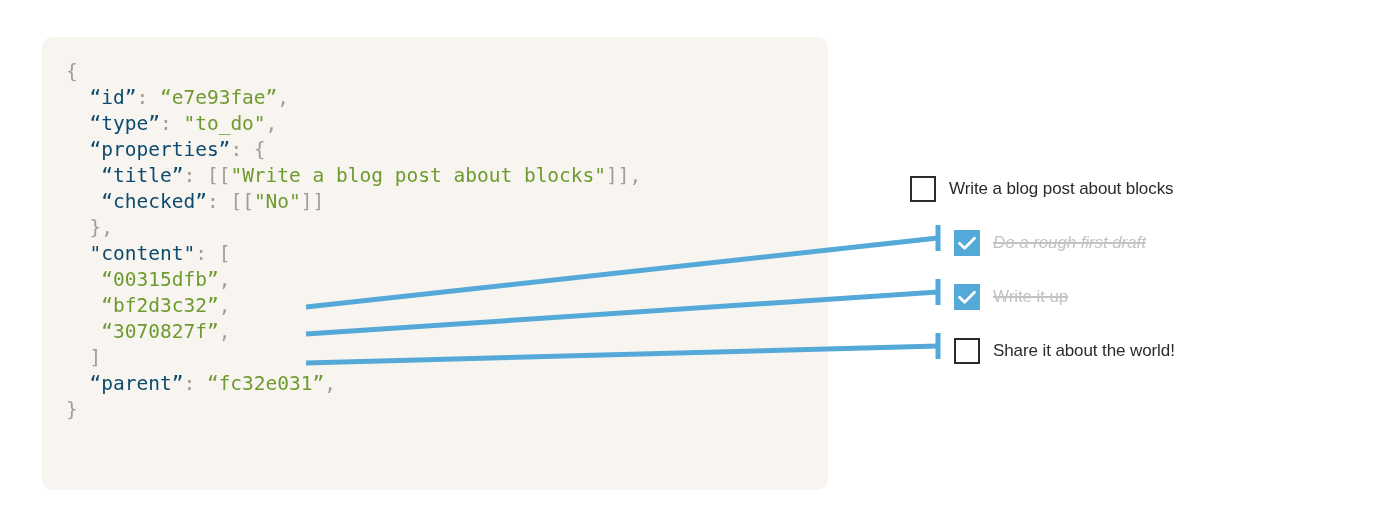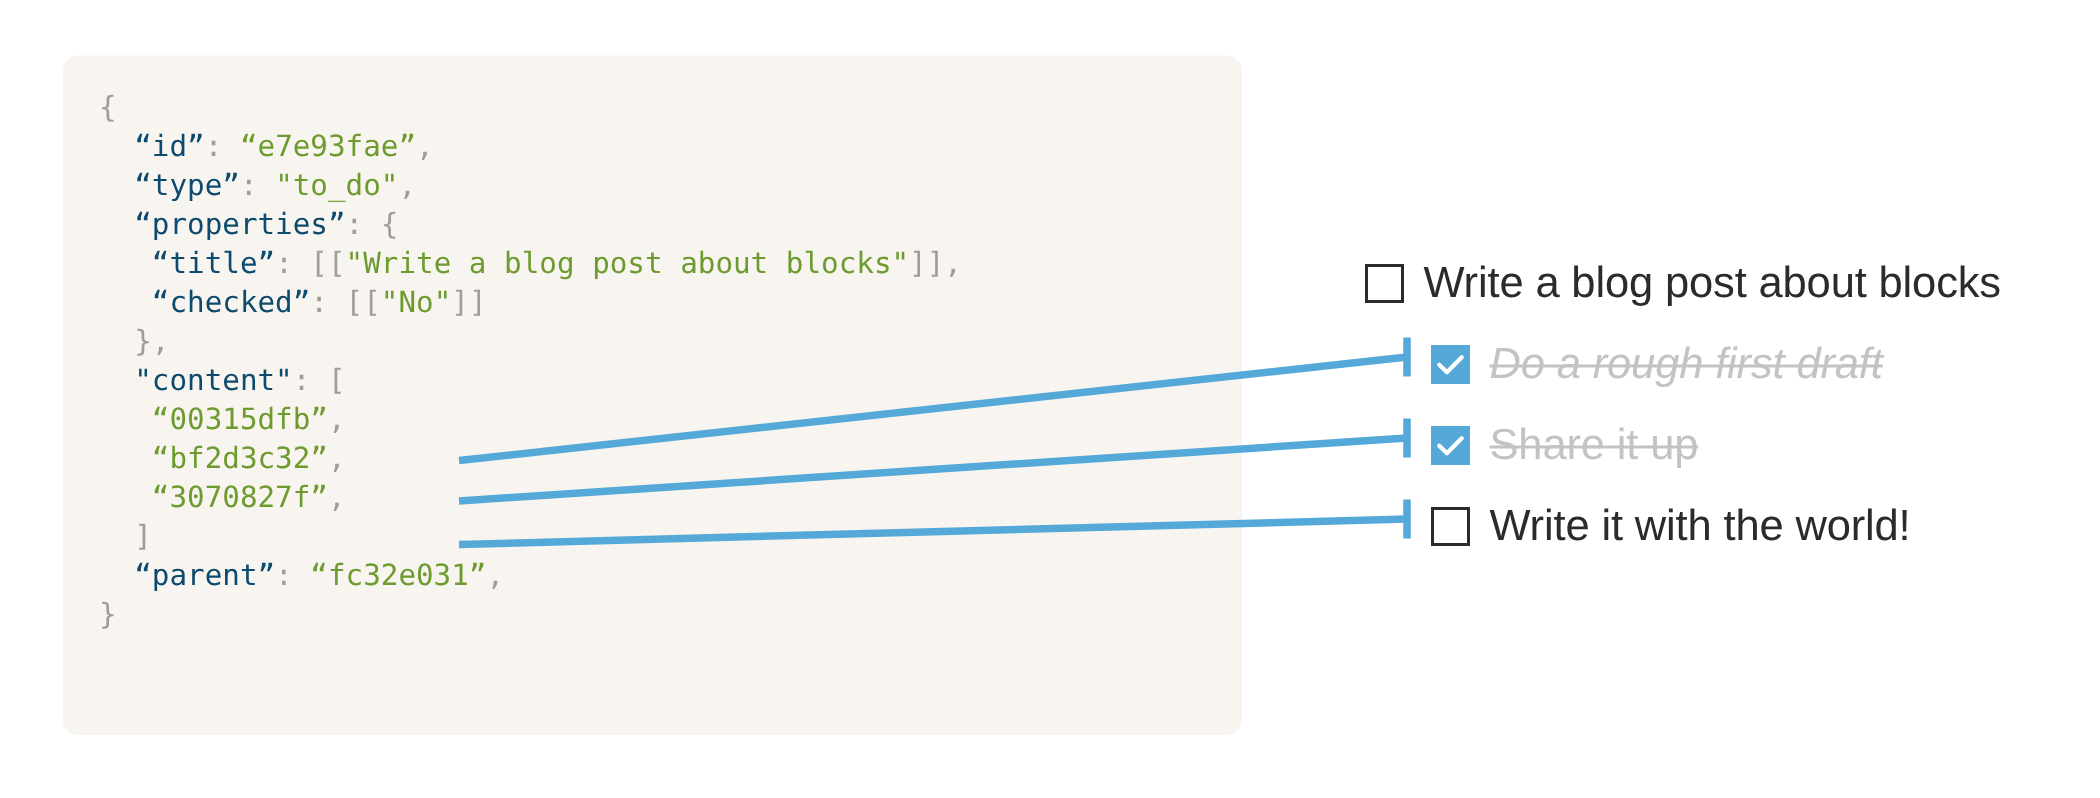--- a/index.html
+++ b/index.html
@@ -71,21 +71,21 @@
     background: #ffffff;
   }
   .cb.checked {
     background: #55a9d8;
     border: none;
   }
   .cb.checked svg { display: block; }
 
   .todo-label {
     margin-left: 13px;
-    font-size: 29px;
+    font-size: 17px;
     color: #2b2b2b;
     white-space: nowrap;
     letter-spacing: -0.1px;
   }
   .todo-label.done {
     color: #c3c3c3;
     text-decoration: line-through;
     text-decoration-thickness: 1.7px;
   }
 
@@ -127,19 +127,19 @@
         </svg>
       </div>
       <span class="todo-label done">Do a rough first draft</span>
     </div>
     <div class="todo-row sub2">
       <div class="cb checked">
         <svg width="26" height="26" viewBox="0 0 26 26" xmlns="http://www.w3.org/2000/svg">
           <path d="M5.5 13.2 L10.6 18.2 L20.5 8.2" fill="none" stroke="#ffffff" stroke-width="2.8" stroke-linecap="round" stroke-linejoin="round"></path>
         </svg>
       </div>
-      <span class="todo-label done">Share it up</span>
+      <span class="todo-label done">Write it up</span>
     </div>
     <div class="todo-row sub3">
       <div class="cb unchecked"></div>
-      <span class="todo-label">Write it with the world!</span>
+      <span class="todo-label">Share it about the world!</span>
     </div>
   </div>
 
 </body></html>

